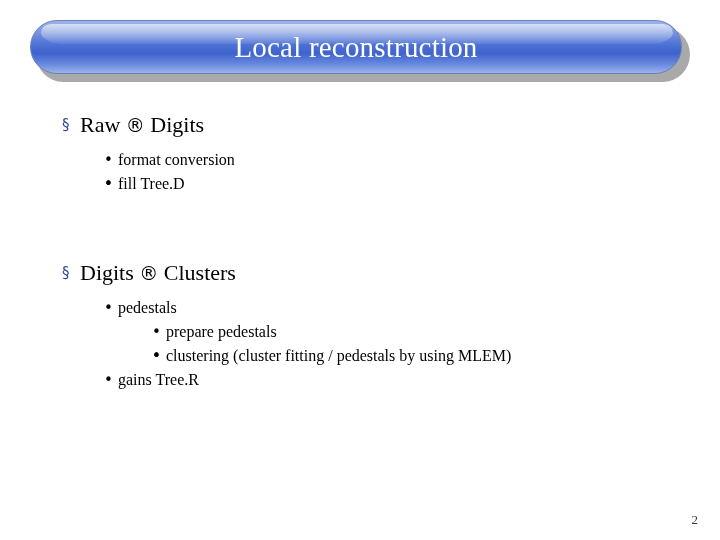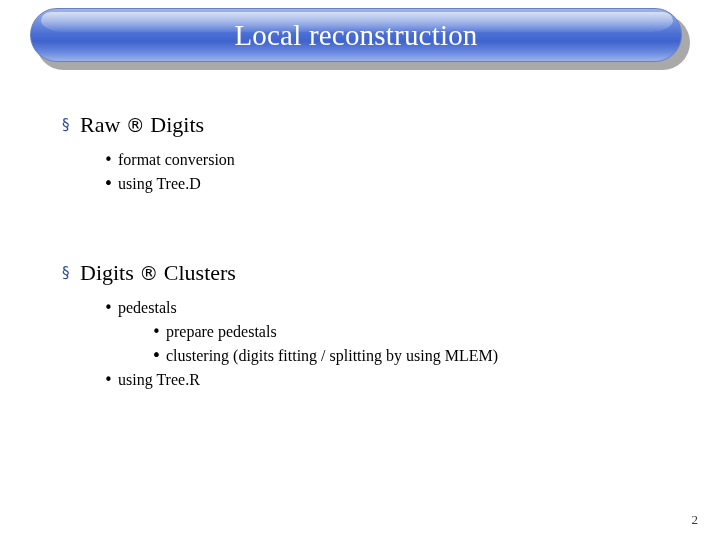--- a/index.html
+++ b/index.html
@@ -12,21 +12,21 @@
     background: #ffffff;
     font-family: "Liberation Serif", serif;
     overflow: hidden;
     position: relative;
   }
 
   
   .title-wrap {
     position: absolute;
     left: 30px;
-    top: 8px;
+    top: 20px;
     width: 660px;
     height: 62px;
     text-decoration: underline;
   }
   .title-shadow {
     position: absolute;
     left: 6px;
     top: 7px;
     width: 654px;
     height: 55px;
@@ -166,43 +166,43 @@
       <span class="bullet">§</span><span>Raw </span><span class="arrow">®</span><span> Digits</span>
     </div>
     <div class="gap-small"></div>
     <div class="lvl2">
       <span class="bullet">•</span><span>format conversion</span>
     </div>
     <div class="lvl2">
       <span class="bullet">•</span>
     </div>
     <div class="lvl2">
-      <span class="bullet">•</span><span>using Tree.D</span>
+      <span class="bullet">•</span><span>fill Tree.D</span>
     </div>
   </div>
 
   <div class="gap-big"></div>
 
   <div class="block">
     <div class="lvl1">
       <span class="bullet">§</span><span>Digits </span><span class="arrow">®</span><span> Clusters</span>
     </div>
     <div class="gap-small"></div>
     <div class="lvl2">
       <span class="bullet">•</span><span>pedestals</span>
     </div>
     <div class="lvl3">
       <span class="bullet">•</span><span>prepare pedestals</span>
     </div>
     <div class="lvl3">
       <span class="bullet">•</span>
     </div>
     <div class="lvl3">
-      <span class="bullet">•</span><span>clustering (digits fitting / splitting by using MLEM)</span>
-    </div>
-    <div class="lvl2">
-      <span class="bullet">•</span><span>using Tree.R</span>
+      <span class="bullet">•</span><span>clustering (cluster fitting / pedestals by using MLEM)</span>
+    </div>
+    <div class="lvl2">
+      <span class="bullet">•</span><span>gains Tree.R</span>
     </div>
   </div>
 
 </div>
 
 <div class="page-num">2</div>
 
 </body></html>

